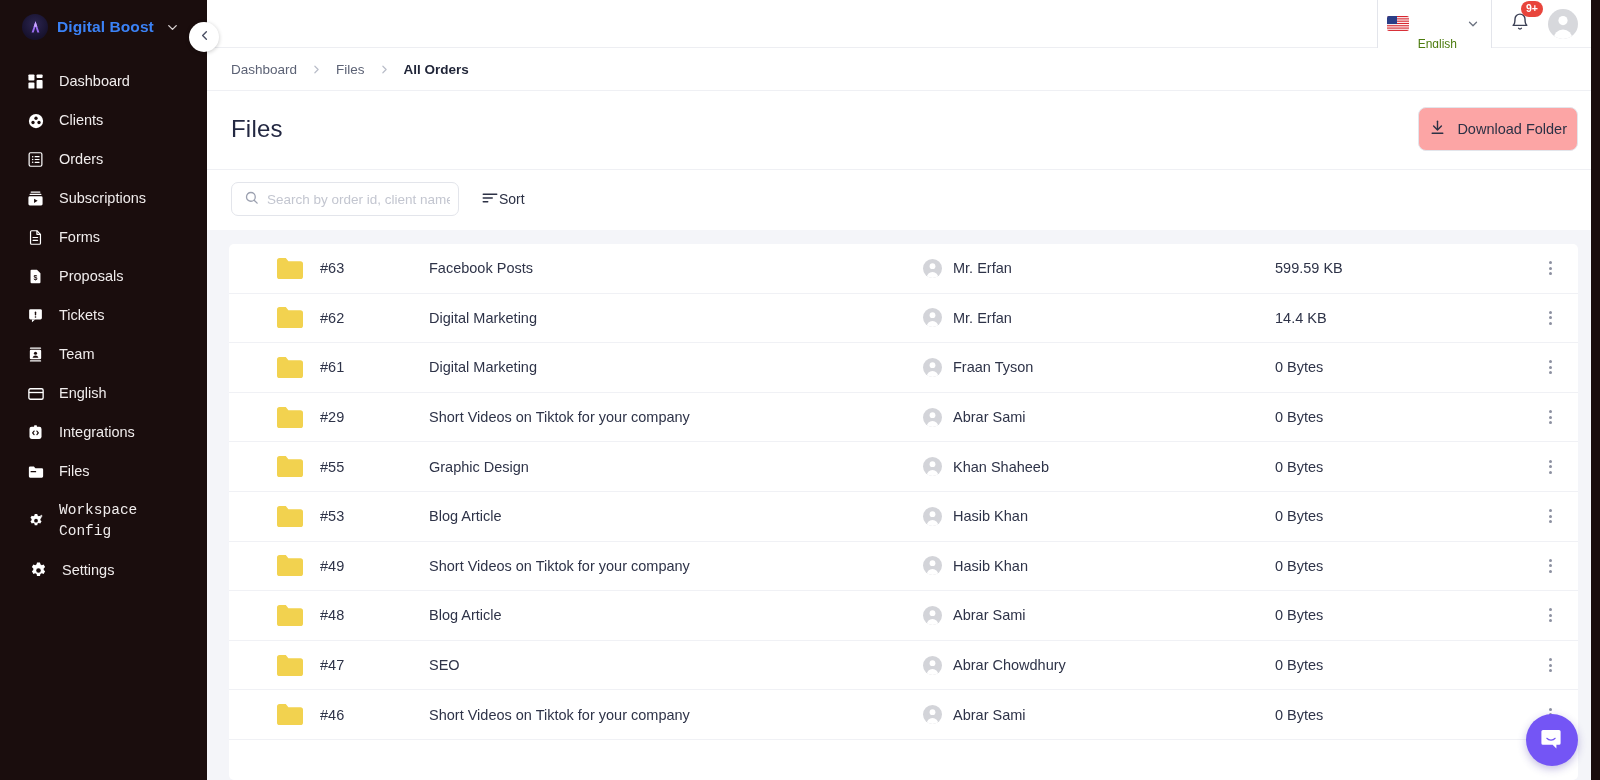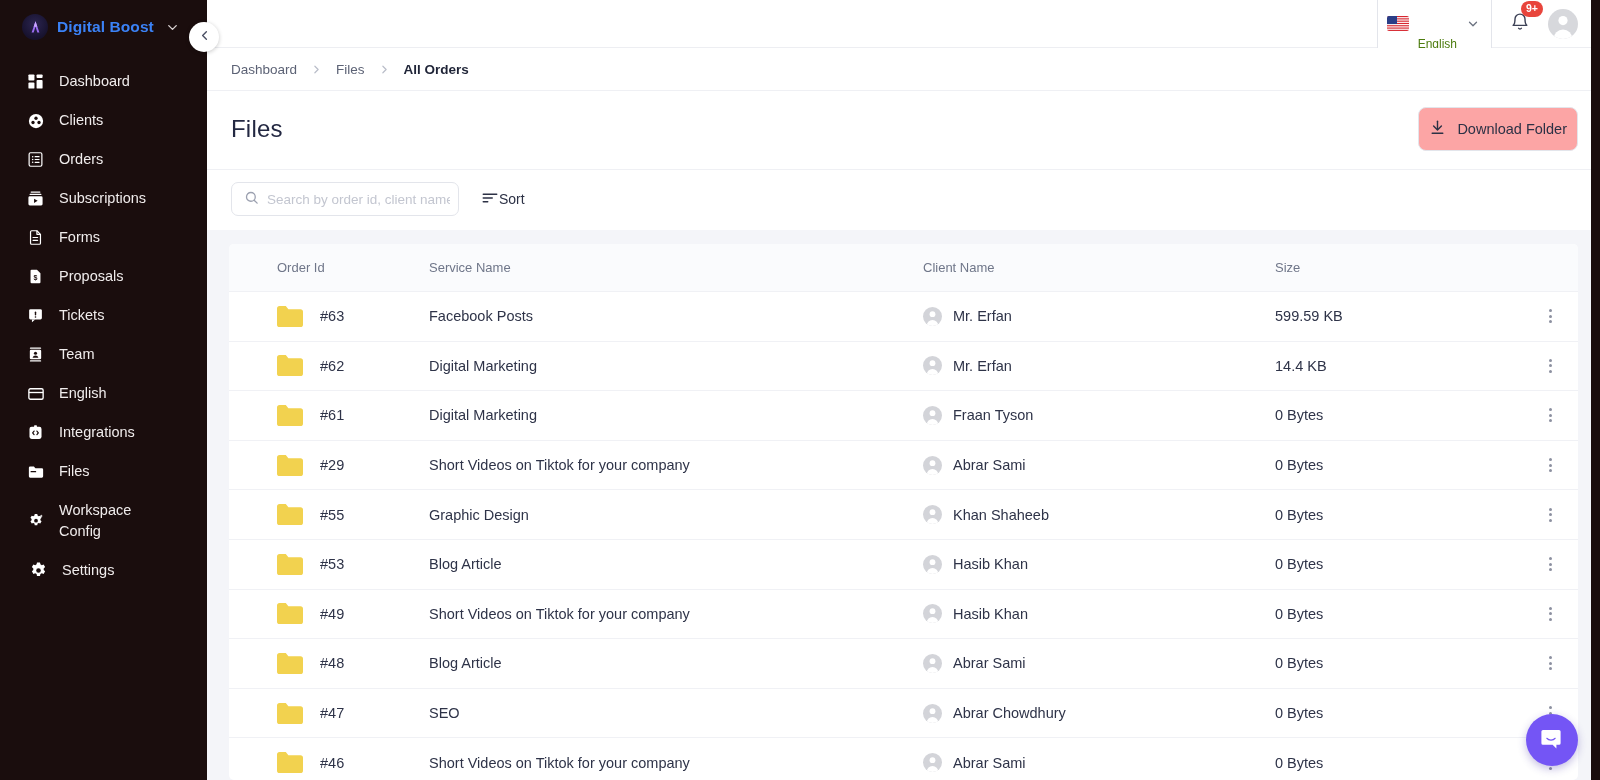--- a/index.html
+++ b/index.html
@@ -41,21 +41,21 @@
   .nav-item {
     display: flex; align-items: center; gap: 14px;
     padding: 9px 16px 9px 26px;
     color: #f0ecec; font-size: 14.5px;
     cursor: pointer; position: relative;
     line-height: 1.45;
   }
   .nav-item .ico { width: 19px; height: 19px; flex: 0 0 19px; display:flex; align-items:center; justify-content:center; }
   .nav-item .ico svg { display: block; }
   .nav-label { flex: 1 1 auto; }
-  .nav-label.two-line { max-width: 96px; }
+  .nav-label.two-line { max-width: 96px; font-family: Liberation Mono, monospace; }
   .nav-caret { color: #cfc7c7; display: flex; align-items: center; }
   .nav-spacer { flex: 1 1 auto; }
   .nav-bottom { padding-bottom: 14px; padding-left: 29px; }
 
   
   .collapse-btn {
     position: absolute; left: 189px; top: 22px;
     width: 30px; height: 30px; border-radius: 50%;
     background: #ffffff; border: none;
     box-shadow: 0 1px 4px rgba(0,0,0,.22);
@@ -490,29 +490,20 @@
               <line x1="3" y1="17" x2="9" y2="17"></line>
             </svg>
         </span>
         <span>Sort</span>
       </button>
     </div>
 
     <div class="table-area">
       <div class="table-card">
 
-        <div class="t-row t-head">
-          <div class="c c-order">
-            <span>Order Id</span>
-          </div>
-          <div class="c c-service">Service Name</div>
-          <div class="c c-client">Client Name</div>
-          <div class="c c-size">Size</div>
-          <div class="c c-menu"></div>
-        </div>
 
         <div class="t-body" id="tbody">
             <div class="t-row">
               <div class="c c-order">
                 <span class="folder-ico">
                   <svg width="26" height="21" viewBox="0 0 26 21">
                     <path d="M0 2.6 A2.6 2.6 0 0 1 2.6 0 H8.8 L11.4 3.2 H23.4 A2.6 2.6 0 0 1 26 5.8 V18.4 A2.6 2.6 0 0 1 23.4 21 H2.6 A2.6 2.6 0 0 1 0 18.4 Z" fill="#F2D24F"></path>
                   </svg>
                 </span>
                 <span>#63</span>

